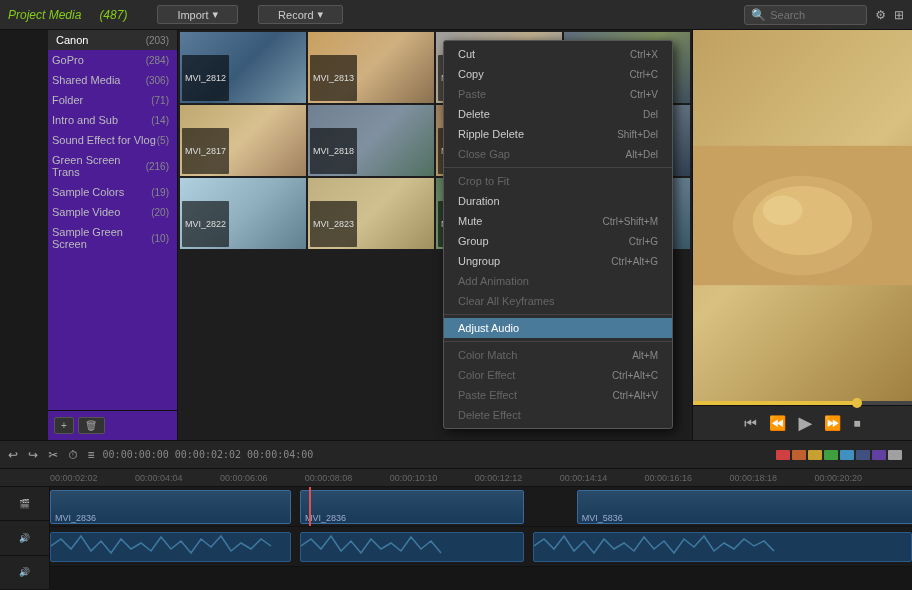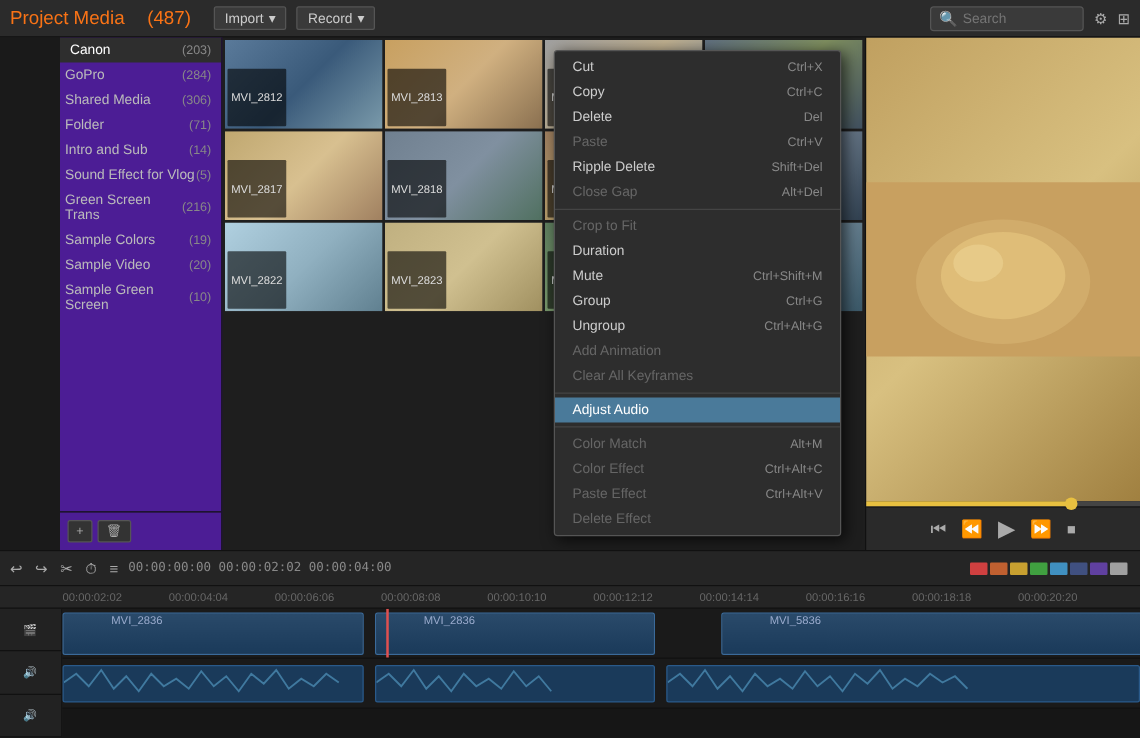--- a/index.html
+++ b/index.html
@@ -20,35 +20,37 @@
       display: flex;
       align-items: center;
       background: #2b2b2b;
       height: 30px;
       padding: 0 8px;
       gap: 8px;
       border-bottom: 1px solid #111;
       flex-shrink: 0;
     }
     .top-bar-title {
-      color: #f97316;
-      font-size: 15px;
+      color: #84cc16;
+      font-size: 12px;
       margin-right: 10px;
+      font-style: italic;
     }
     .top-btn {
       background: #3a3a3a;
       border: 1px solid #555;
       color: #ccc;
-      padding: 2px 8px;
+      padding: 2px 19px;
       font-size: 11px;
       cursor: pointer;
       border-radius: 2px;
       display: flex;
       align-items: center;
       gap: 4px;
+      margin-left: 12px;
     }
     .top-search {
       margin-left: auto;
       display: flex;
       align-items: center;
       background: #3a3a3a;
       border: 1px solid #555;
       border-radius: 3px;
       padding: 2px 6px;
       gap: 4px;
@@ -340,22 +342,21 @@
       display: flex;
       align-items: center;
     }
     .track-clip {
       position: absolute;
       height: 34px;
       top: 3px;
       border-radius: 2px;
       overflow: hidden;
       display: flex;
-      align-items: flex-start;
-      padding-left: 34px;
+      align-items: flex-end;
     }
     .clip-video {
       background: linear-gradient(180deg, #2a4a6a 0%, #1a3a5a 100%);
       border: 1px solid #3a6a9a;
     }
     .clip-audio {
       background: #1a3a5a;
       border: 1px solid #2a5a8a;
     }
     .clip-label {
@@ -512,27 +513,27 @@
 
     <div class="context-menu">
       <div class="ctx-item">
         <span>Cut</span>
         <span class="shortcut">Ctrl+X</span>
       </div>
       <div class="ctx-item">
         <span>Copy</span>
         <span class="shortcut">Ctrl+C</span>
       </div>
+      <div class="ctx-item disabled">
+        <span>Paste</span>
+        <span class="shortcut">Ctrl+V</span>
+      </div>
       <div class="ctx-item">
         <span>Delete</span>
         <span class="shortcut">Del</span>
-      </div>
-      <div class="ctx-item disabled">
-        <span>Paste</span>
-        <span class="shortcut">Ctrl+V</span>
       </div>
       <div class="ctx-item">
         <span>Ripple Delete</span>
         <span class="shortcut">Shift+Del</span>
       </div>
       <div class="ctx-item disabled">
         <span>Close Gap</span>
         <span class="shortcut">Alt+Del</span>
       </div>
       <div class="ctx-separator"></div>

